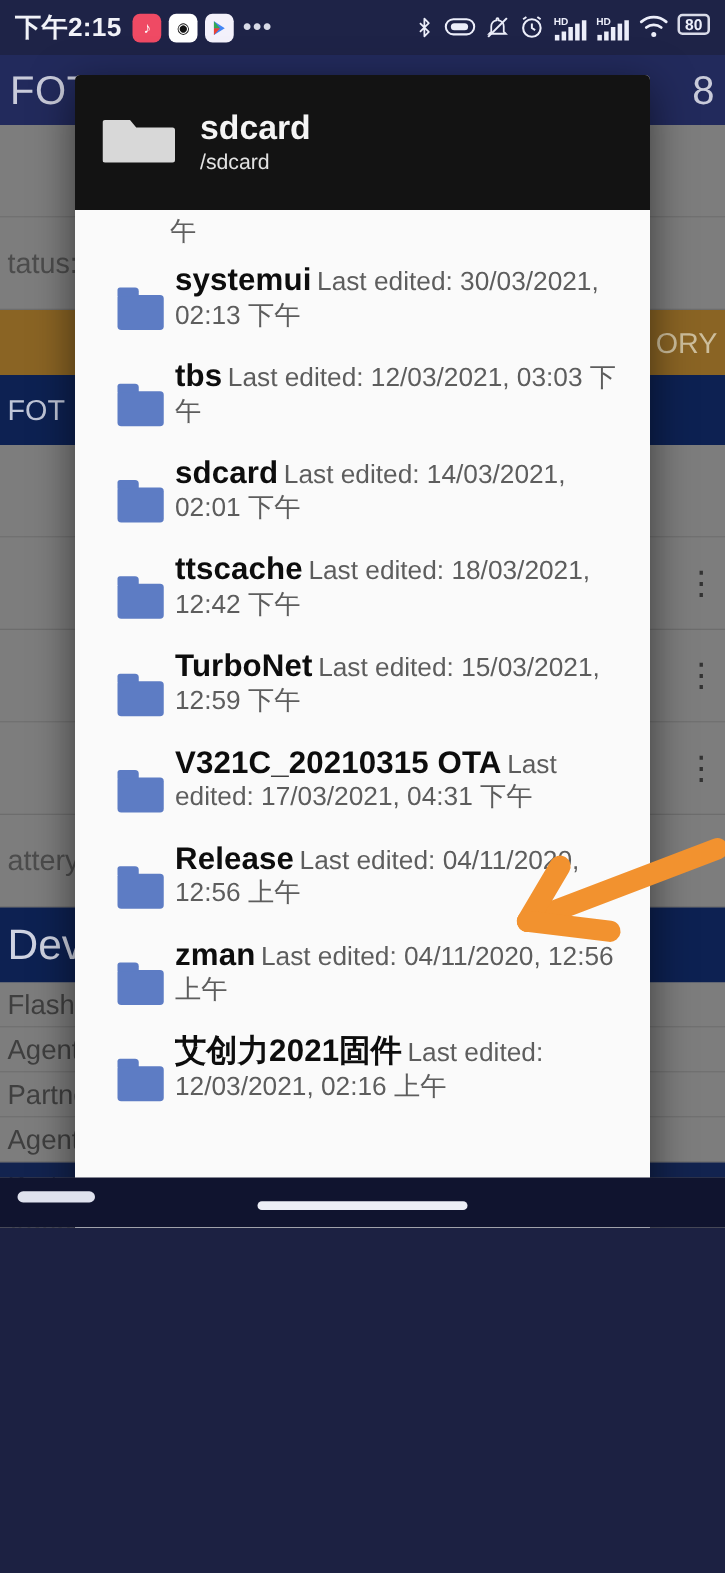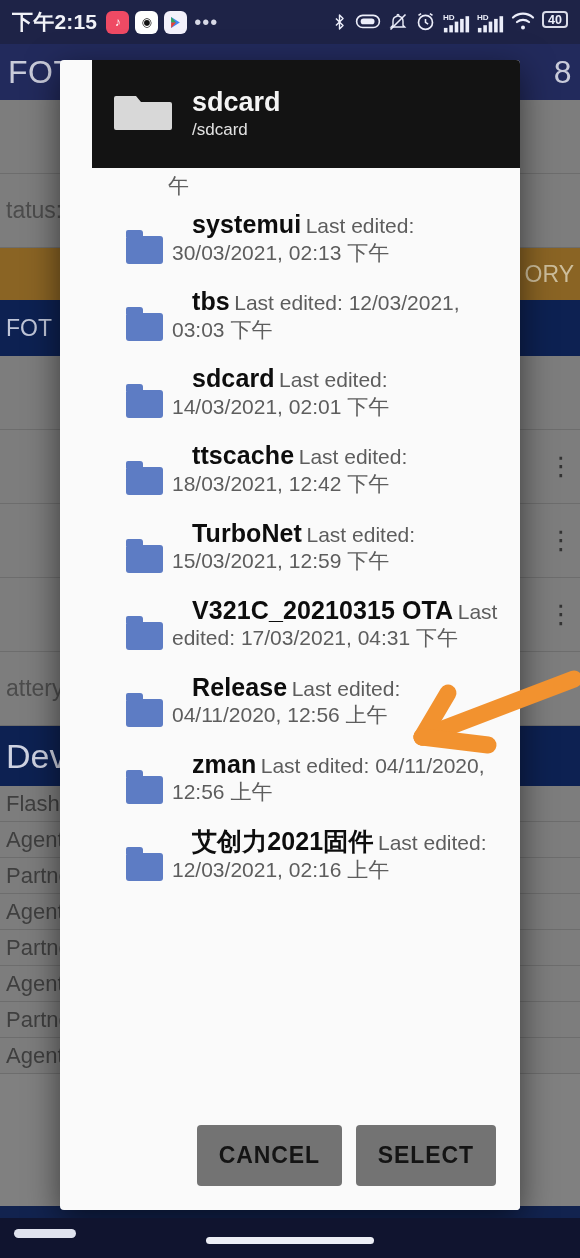--- a/index.html
+++ b/index.html
@@ -1,21 +1,21 @@
 <!DOCTYPE html>
 <html><head>
 <meta charset="utf-8">
 <style>
   * { margin:0; padding:0; box-sizing:border-box; }
   html,body{
     width:580px; height:1258px; overflow:hidden;
     background:#1c2142;
     font-family:"Liberation Sans","DejaVu Sans",sans-serif;
   }
-  #screen{ position:relative; width:580px; height:1258px; overflow:hidden; }
+  #screen{ position:relative; width:580px; height:982px; overflow:hidden; }
 
   
   #bg-app{ position:absolute; inset:0; background:#808080; }
 
   .bg-statusbar{
     position:absolute; left:0; top:0; width:580px; height:44px;
     background:#1e2347; color:#e8e9f2;
     display:flex; align-items:center; padding:0 12px;
   }
   .sb-time{ font-size:21px; font-weight:700; letter-spacing:.2px; margin-right:9px; color:#f1f2f8; }
@@ -51,21 +51,21 @@
   .bg-row.dots{ justify-content:flex-end; color:#333; font-size:26px; }
   .bg-row.title{ font-size:34px; color:#cfd3e2; }
 
   
   #scrim{ position:absolute; inset:0; background:rgba(0,0,0,0.0); }
 
   #dialog{
     position:absolute; left:60px; top:60px; width:460px; height:1150px;
     background:#fafafa; border-radius:4px; overflow:hidden;
     box-shadow:0 10px 34px rgba(0,0,0,.55);
-    display:flex; flex-direction:column;padding-left:32px;
+    display:flex; flex-direction:column;
   }
   .dlg-header{
     background:#131313; color:#f2f2f2; height:108px; flex:0 0 108px;
     display:flex; align-items:center; padding:0 22px; gap:20px;
   }
   .hdr-folder{ flex:0 0 auto; }
   .hdr-text{ display:flex; flex-direction:column; justify-content:center; }
   .hdr-title{ font-size:27px; font-weight:700; line-height:1.12; color:#f4f4f4; }
   .hdr-path{ font-size:17px; font-weight:400; color:#e2e2e2; line-height:1.25; margin-top:2px; }
 
@@ -83,21 +83,21 @@
   }
   .fld{
     width:37px; height:28px; background:#5d7cc4; border-radius:2px 3px 3px 3px;
     position:relative;
   }
   .fld::before{
     content:""; position:absolute; left:0; top:-6px; width:17px; height:7px;
     background:#5d7cc4; border-radius:2px 3px 0 0;
   }
   .row-txt{ flex:1 1 auto; min-width:0; }
-  .row-name{ font-size:25px; font-weight:700; color:#0d0d0d; line-height:1.18; letter-spacing:.1px;margin-left:20px; }
+  .row-name{ font-size:25px; font-weight:700; color:#0d0d0d; line-height:1.18; letter-spacing:.1px; }
   .row-meta{ font-size:21px; color:#5d5d5d; line-height:1.22; margin-top:3px; }
 
   .dlg-actions{
     flex:0 0 96px; display:flex; align-items:center; justify-content:flex-end;
     gap:14px; padding:0 24px 14px 0; background:#fafafa;
   }
   .btn{
     background:#737373; border:none; border-radius:4px;
     font-size:23px; font-weight:700; letter-spacing:.9px; color:#141414;
     padding:17px 22px; cursor:pointer;
@@ -182,21 +182,21 @@
             <rect x="7" y="15" width="4" height="8" fill="#eceefa"></rect>
             <rect x="13" y="11" width="4" height="12" fill="#eceefa"></rect>
             <rect x="19" y="8" width="4" height="15" fill="#eceefa"></rect>
             <rect x="25" y="5" width="4" height="18" fill="#eceefa"></rect>
         </svg>
         <svg class="sb-ic" width="24" height="21" viewBox="0 0 24 20">
             <path d="M2 6a15 15 0 0 1 20 0" fill="none" stroke="#eceefa" stroke-width="2.2" stroke-linecap="round"></path>
             <path d="M6 10.5a9.5 9.5 0 0 1 12 0" fill="none" stroke="#eceefa" stroke-width="2.2" stroke-linecap="round"></path>
             <circle cx="12" cy="16" r="2" fill="#eceefa"></circle>
           </svg>
-        <span class="sb-batt">40</span>
+        <span class="sb-batt">80</span>
       </span>
     </div>
 
     <div class="bg-appbar">
       <span>FOT</span>
       <span>8</span>
     </div>
 
     <div class="bg-rows">
       <div class="bg-row tall"></div>

